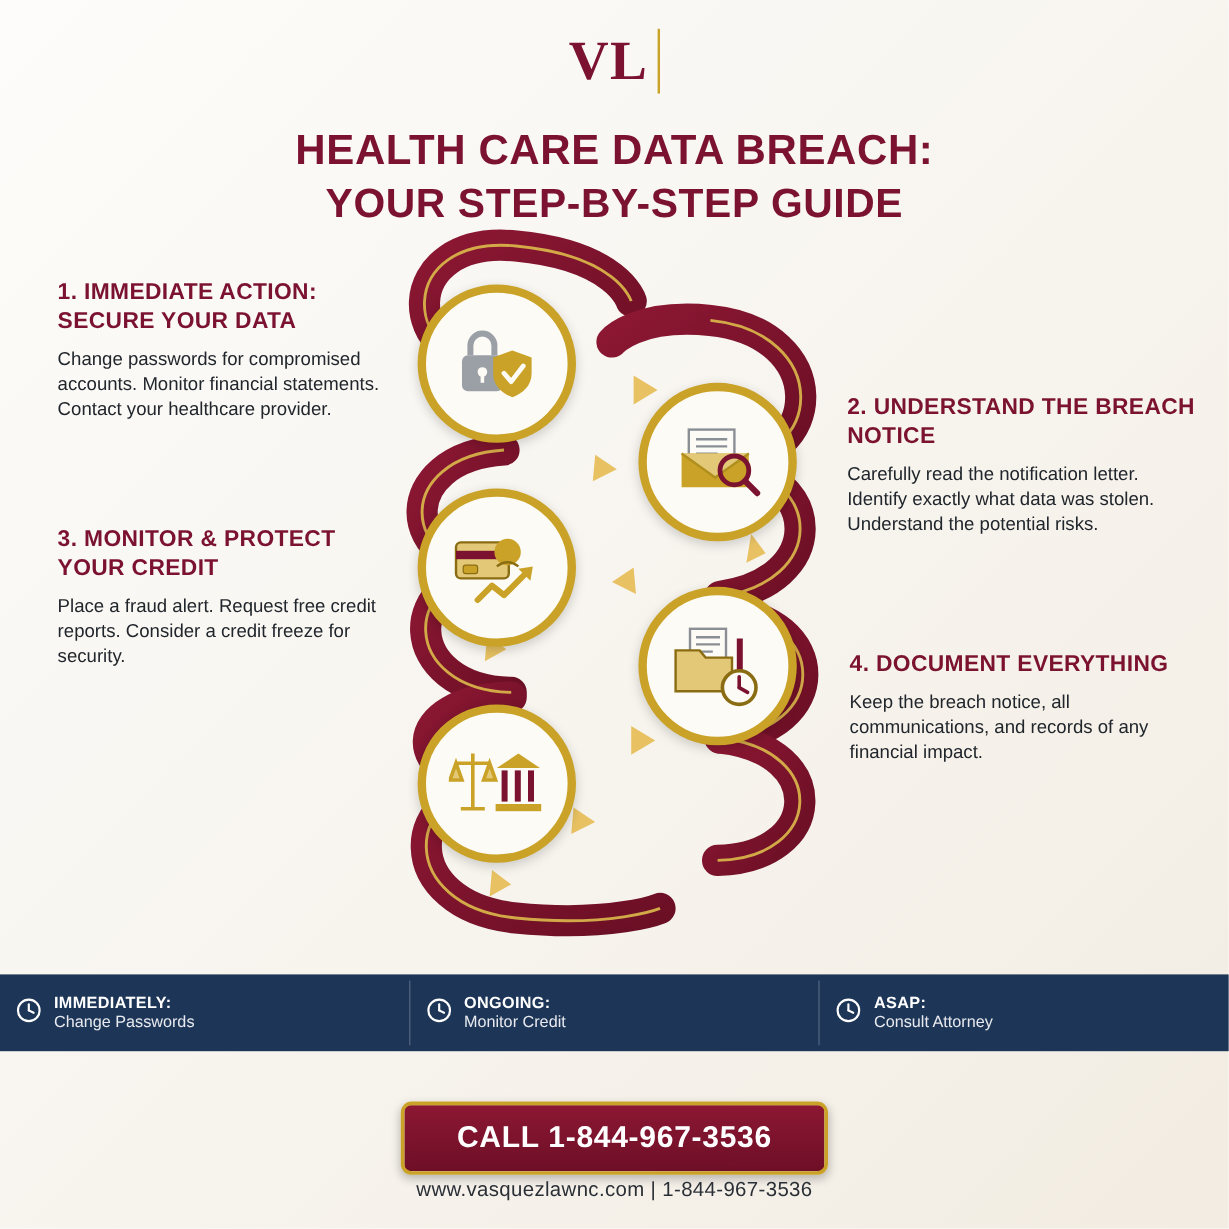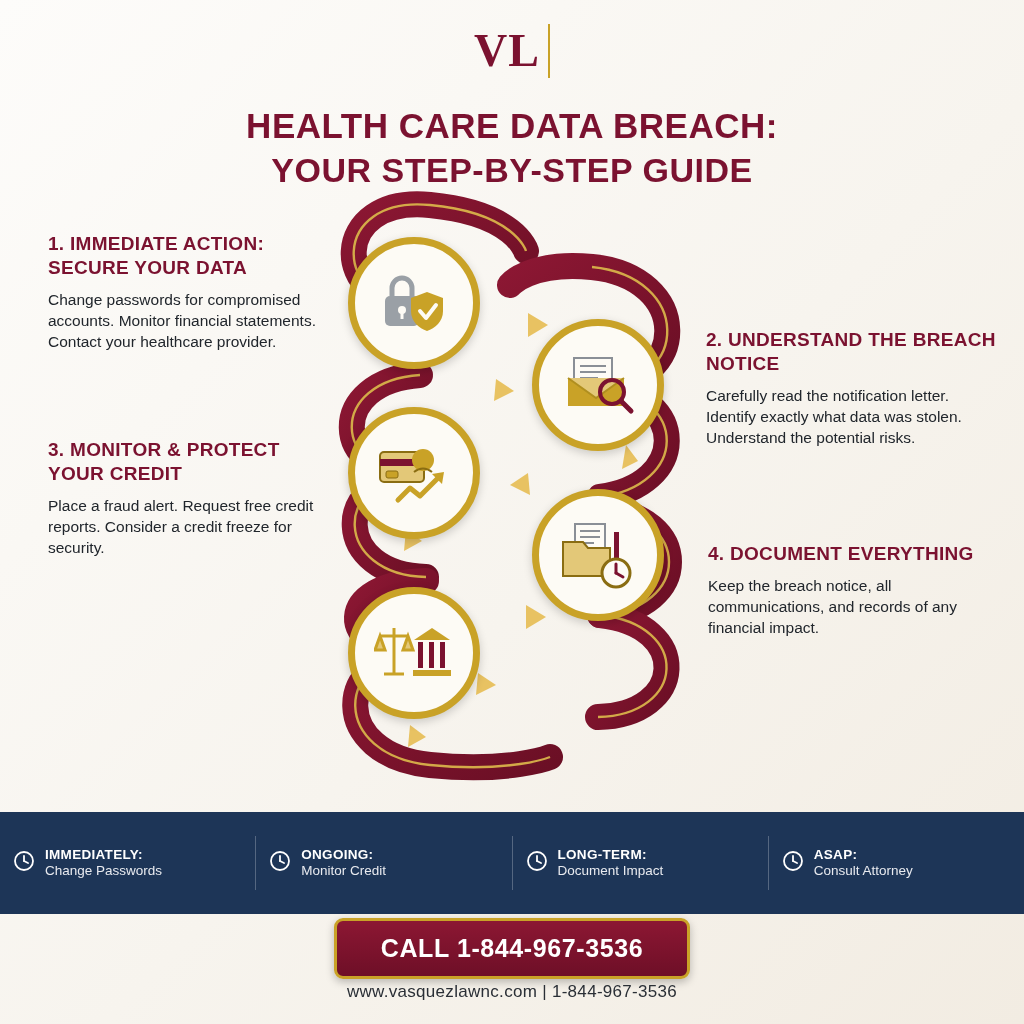--- a/index.html
+++ b/index.html
@@ -79,21 +79,21 @@
   .step.right { text-align: left; }
 
   #step1 { left: 48px;  top: 232px; width: 268px; }
   #step2 { left: 706px; top: 328px; width: 292px; }
   #step3 { left: 48px;  top: 438px; width: 278px; }
   #step4 { left: 708px; top: 542px; width: 286px; }
   #step5 { left: 48px;  top: 638px; width: 268px; }
 
   
   #timeline {
-    position: absolute; left: 0; top: 812px; width: 1024px; height: 102px;
+    position: absolute; left: 0; top: 812px; width: 1024px; height: 64px;
     background: #1d3557;
     display: flex; align-items: center;
   }
   .tl-item {
     flex: 1; display: flex; align-items: center; gap: 10px;
     padding: 0 13px; height: 54px;
     border-right: 1px solid rgba(255,255,255,.25);
   }
   .tl-item:last-child { border-right: none; }
   .tl-clock { flex: 0 0 auto; }
@@ -305,33 +305,20 @@
     </div>
     <div class="tl-item">
       <span class="tl-clock">
         <svg width="22" height="22" viewBox="0 0 22 22">
             <circle cx="11" cy="11" r="9" fill="none" stroke="#ffffff" stroke-width="1.8"></circle>
             <line x1="11" y1="11" x2="11" y2="6" stroke="#ffffff" stroke-width="1.8" stroke-linecap="round"></line>
             <line x1="11" y1="11" x2="15" y2="13" stroke="#ffffff" stroke-width="1.8" stroke-linecap="round"></line>
           </svg>
       </span>
       <span class="tl-text">
-        <span class="tl-label">LONG-TERM:</span>
-        <span class="tl-value">Document Impact</span>
-      </span>
-    </div>
-    <div class="tl-item">
-      <span class="tl-clock">
-        <svg width="22" height="22" viewBox="0 0 22 22">
-            <circle cx="11" cy="11" r="9" fill="none" stroke="#ffffff" stroke-width="1.8"></circle>
-            <line x1="11" y1="11" x2="11" y2="6" stroke="#ffffff" stroke-width="1.8" stroke-linecap="round"></line>
-            <line x1="11" y1="11" x2="15" y2="13" stroke="#ffffff" stroke-width="1.8" stroke-linecap="round"></line>
-          </svg>
-      </span>
-      <span class="tl-text">
         <span class="tl-label">ASAP:</span>
         <span class="tl-value">Consult Attorney</span>
       </span>
     </div>
   </div>
 
   <div id="cta-wrap">
     <div id="cta">CALL 1-844-967-3536</div>
   </div>
   <div id="footer">www.vasquezlawnc.com | 1-844-967-3536</div>

